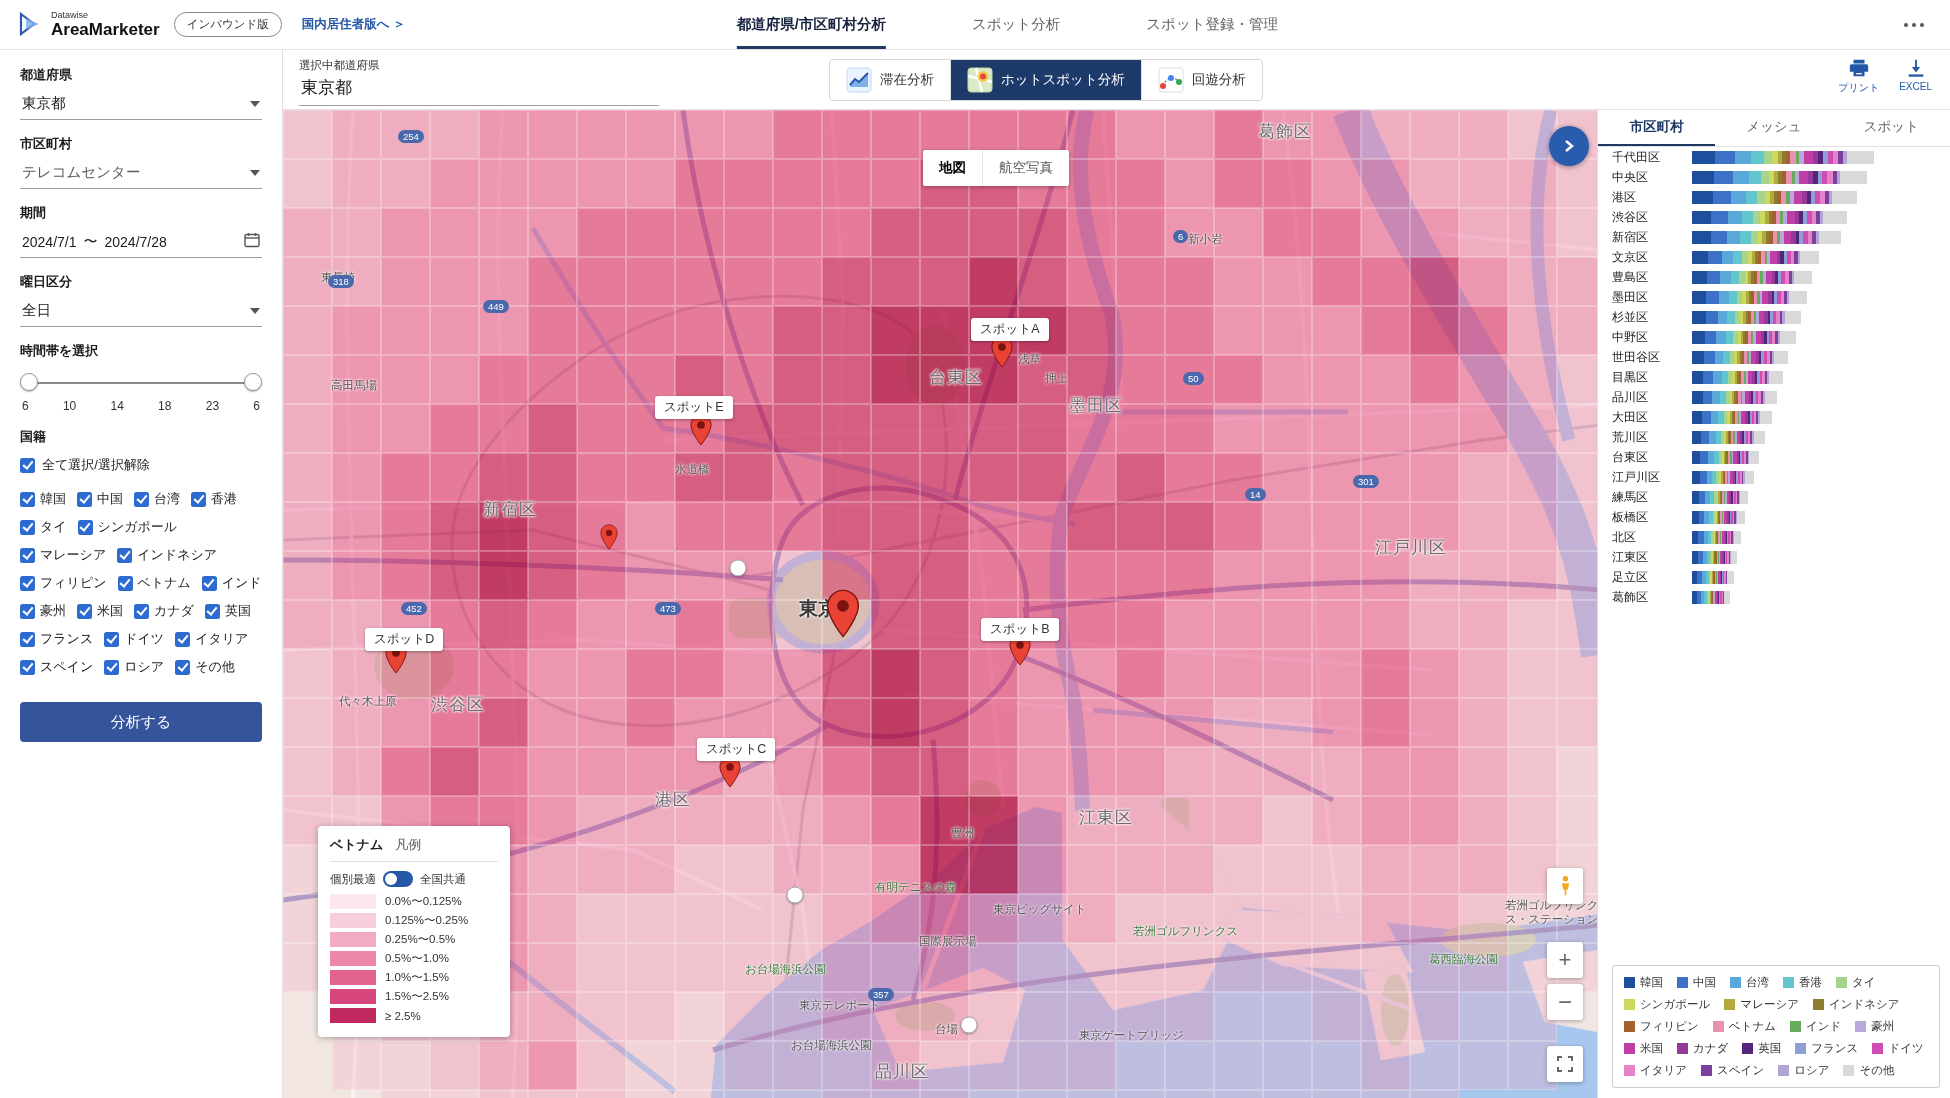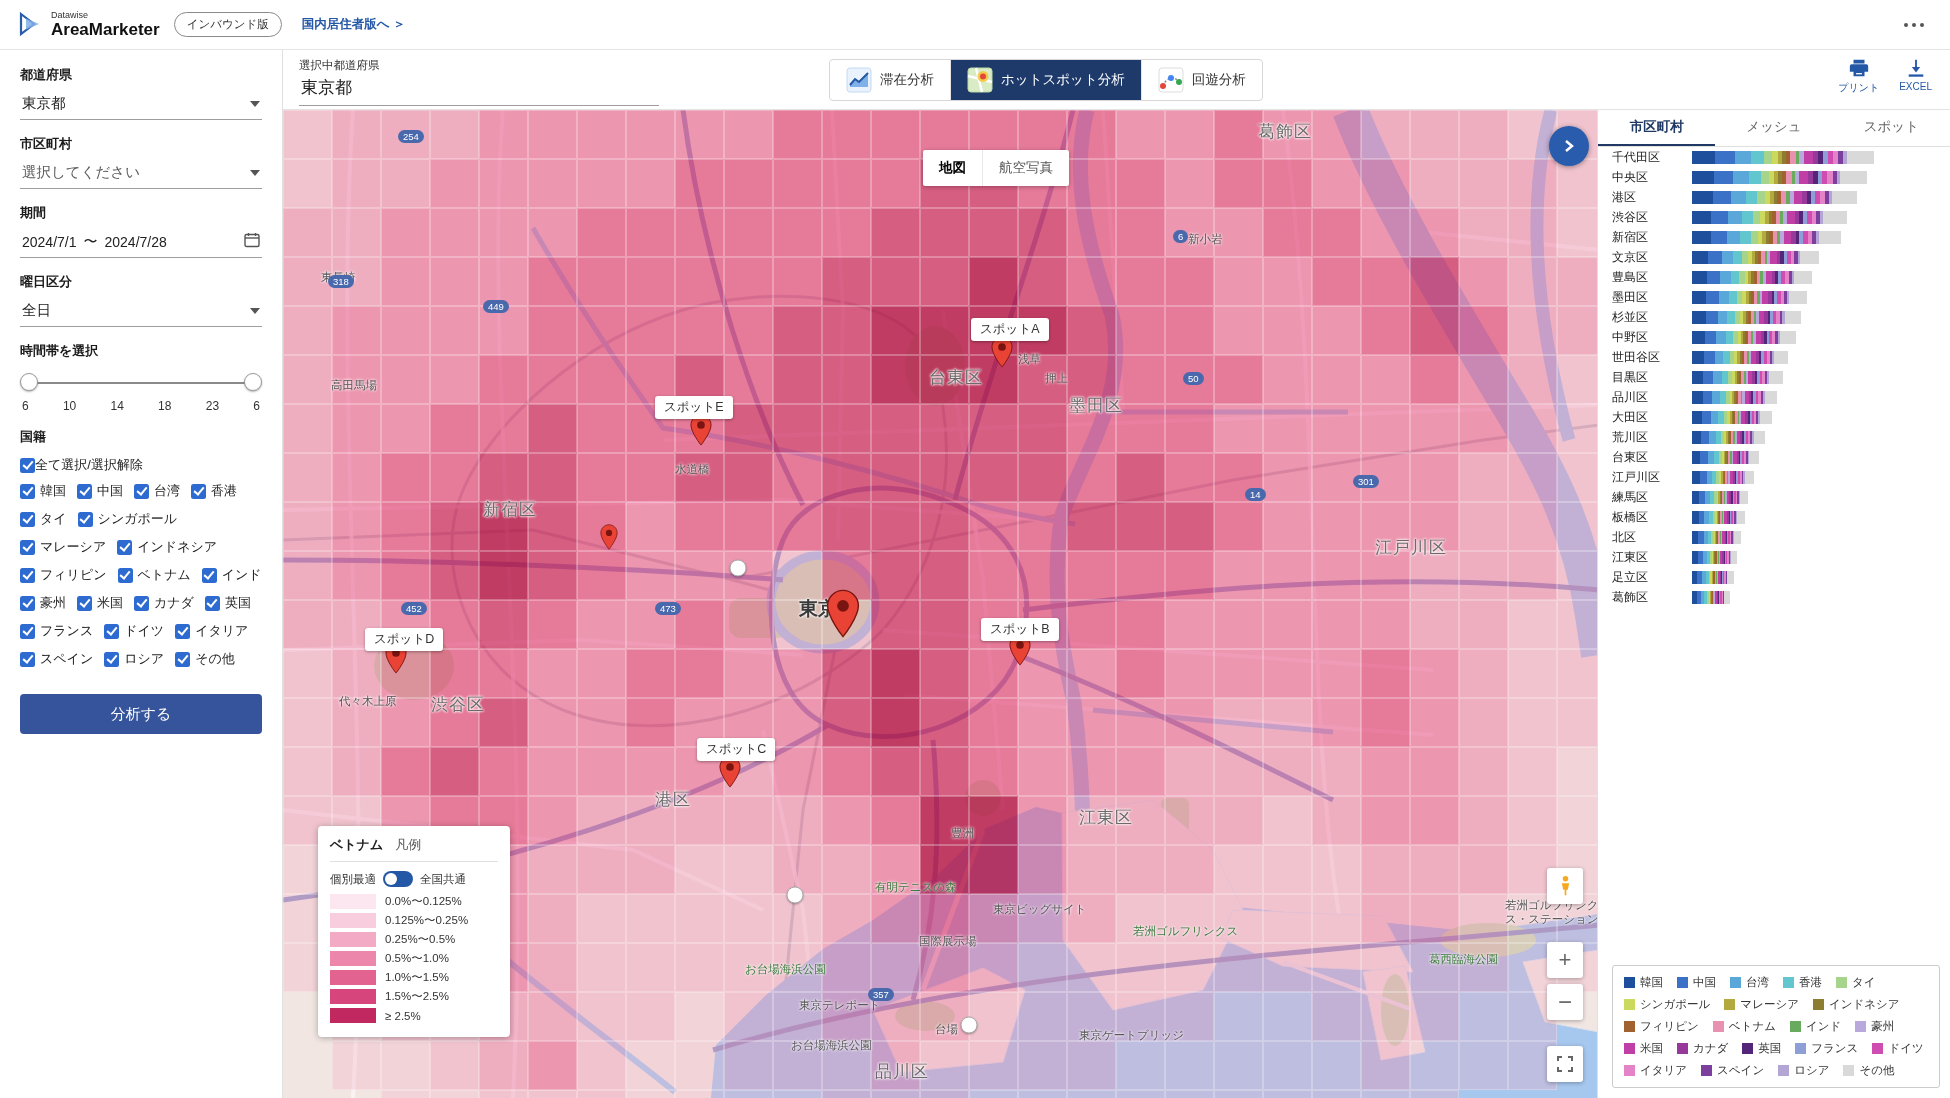--- a/index.html
+++ b/index.html
@@ -32,21 +32,21 @@
   .f-label { font-size:13px; font-weight:bold; color:#1b1b1b; margin:15px 0 4px; }
   .select-box { display:flex; justify-content:space-between; align-items:center; border-bottom:1px solid #9e9e9e; padding:6px 2px; font-size:14.5px; color:#222; cursor:pointer; }
   .caret { width:0; height:0; border-left:5px solid transparent; border-right:5px solid transparent; border-top:6px solid #555; }
   .date-row { display:flex; align-items:center; gap:7px; border-bottom:1px solid #9e9e9e; padding:6px 2px; font-size:14px; }
   .date-row .cal { margin-left:auto; }
   .slider { position:relative; height:22px; margin-top:12px; }
   .track { position:absolute; left:2px; right:2px; top:10px; height:2px; background:#8a8a8a; }
   .handle { position:absolute; top:1px; width:18px; height:18px; border-radius:50%; background:#fff; border:1px solid #9a9a9a; box-shadow:0 1px 2px rgba(0,0,0,.3); cursor:pointer; }
   .handle.left { left:0; } .handle.right { right:0; }
   .ticks { display:flex; justify-content:space-between; font-size:12px; color:#333; margin-top:5px; padding:0 2px; }
-  .select-all { margin:10px 0 8px; display:flex; align-items:center; font-size:13px; cursor:pointer; }
+  .select-all { margin:10px 0 16px; display:flex; gap:7px; align-items:center; font-size:13px; cursor:pointer; }
   .nat-wrap { display:flex; flex-wrap:wrap; column-gap:11px; row-gap:10px; font-size:13px; }
   .nat-item { display:inline-flex; gap:5px; align-items:center; cursor:pointer; }
   .cb { width:15px; height:15px; background:#2e6bd0; border-radius:2.5px; position:relative; flex:none; }
   .cb::after { content:''; position:absolute; left:4.5px; top:1.5px; width:4px; height:8px; border:solid #fff; border-width:0 2px 2px 0; transform:rotate(40deg); }
   .analyze { margin-top:26px; width:100%; height:40px; background:#35549c; color:#fff; font-size:15px; border:none; border-radius:4px; cursor:pointer; }
 
   
   .sel-wrap { padding:8px 0 0 16px; }
   .sel-label { font-size:11.5px; color:#333; }
   .sel-value { font-size:17px; color:#222; border-bottom:1px solid #9e9e9e; width:360px; padding:3px 2px 6px; }
@@ -119,39 +119,44 @@
       <path d="M3 3 L16 13 L3 23 Z" fill="none" stroke="#2a5cad" stroke-width="2.2"></path>
       <path d="M8 7.5 L21 13 L8 18.5 Z" fill="#7fb0e8" opacity="0.85"></path>
     </svg>
     <div>
       <div class="logo-small">Datawise</div>
       <div class="logo-big">AreaMarketer</div>
     </div>
   </div>
   <div class="badge">インバウンド版</div>
   <div class="home-link">国内居住者版へ ＞</div>
+  <nav class="nav">
+    <div class="nav-tab active">都道府県/市区町村分析</div>
+    <div class="nav-tab">スポット分析</div>
+    <div class="nav-tab">スポット登録・管理</div>
+  </nav>
   <div class="menu-dots">
       <i></i>
       <i></i>
       <i></i>
     </div>
 </header>
 
 <div class="body">
 
   <aside class="sidebar">
     <div class="f-label" style="margin-top:6px">都道府県</div>
     <div class="select-box">
       <span>東京都</span>
       <span class="caret"></span>
     </div>
 
     <div class="f-label">市区町村</div>
     <div class="select-box">
-      <span style="color:#5a5a5a">選択してください</span>
+      <span style="color:#5a5a5a">テレコムセンター</span>
       <span class="caret"></span>
     </div>
 
     <div class="f-label">期間</div>
     <div class="date-row">
       <span>2024/7/1</span>
       <span>〜</span>
       <span>2024/7/28</span>
       <span class="cal">
         <svg width="16" height="16" viewBox="0 0 16 16">

